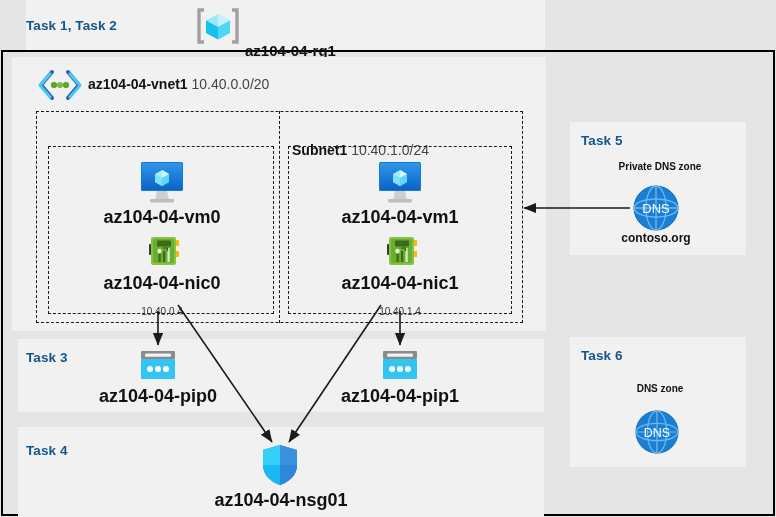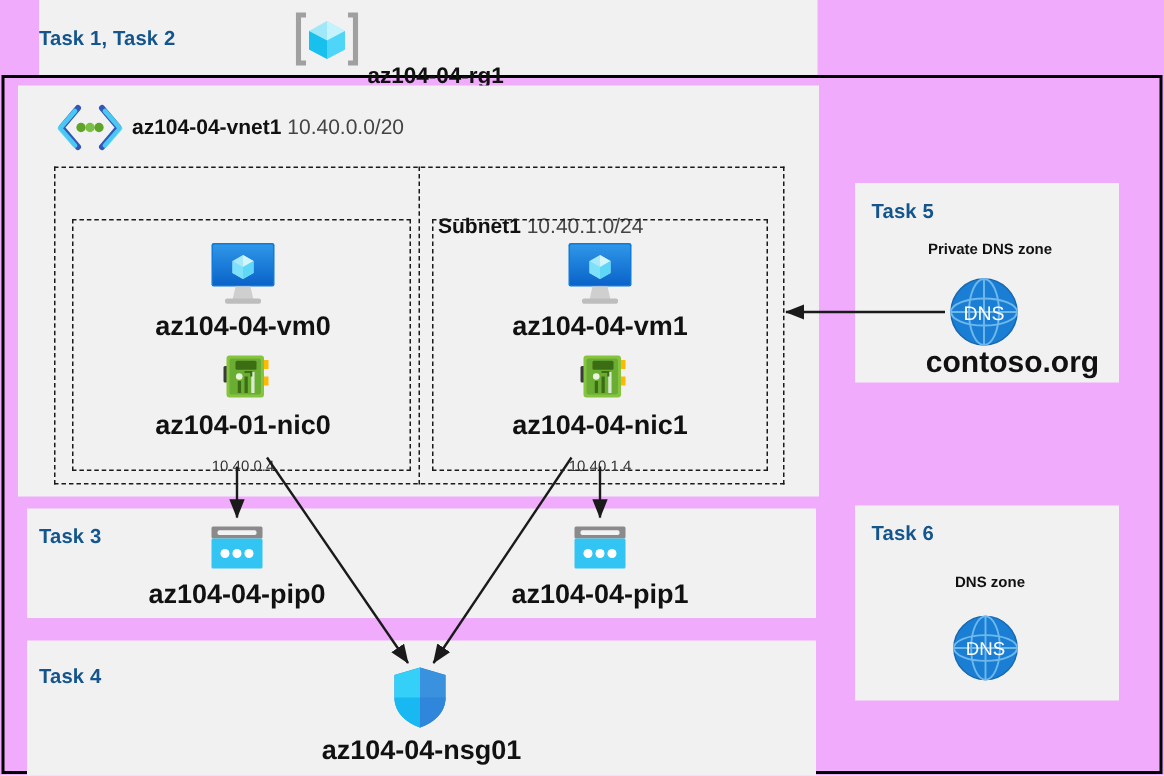--- a/index.html
+++ b/index.html
@@ -9,21 +9,21 @@
     background: #ffffff;
   }
   body {
     font-family: "Liberation Sans", sans-serif;
   }
 
   #diagram {
     position: relative;
     width: 776px;
     height: 517px;
-    background: #f0abfc;
+    background: #e5e5e5;
     overflow: hidden;
   }
 
   
   .panel {
     position: absolute;
     background: #f1f1f1;
     box-sizing: border-box;
   }
   .outer-frame {
@@ -251,21 +251,21 @@
       <rect x="5" y="3" width="25" height="28" rx="2" fill="#86c440"></rect>
       <rect x="7" y="5" width="21" height="24" rx="1.5" fill="#6aad33"></rect>
       <rect x="11" y="6.5" width="14" height="6" rx="1" fill="#3c6d14"></rect>
       <circle cx="13.5" cy="17" r="2.2" fill="#e9f5dc"></circle>
       <rect x="12.5" y="20" width="2.2" height="8" fill="#3c6d14"></rect>
       <rect x="17" y="17" width="2.2" height="11" fill="#3c6d14"></rect>
       <rect x="21.5" y="14" width="2.2" height="14" fill="#d9ead0"></rect>
       <path d="M17 14 L21.5 14 L21.5 17" fill="none" stroke="#3c6d14" stroke-width="1.4"></path>
     </svg>
   </div>
-  <div class="node-label" style="left:162px; top:273px;">az104-01-nic0</div>
+  <div class="node-label" style="left:162px; top:273px;">az104-04-nic0</div>
   <div class="node-sub" style="left:162px; top:290px;">10.40.0.4</div>
 
   <div class="title-line" style="left:292px; top:119px;margin-top:23px;">
     <b>Subnet1</b><span>&nbsp;</span><span class="cidr">10.40.1.0/24</span>
   </div>
   <div class="dashed subnet1-inner"></div>
 
   <div class="icon" style="left:376px; top:160px;">
     <svg width="48" height="44" viewBox="0 0 48 44">
       <rect x="3" y="2" width="42" height="29" rx="1.5" fill="#0f7ad8"></rect>
@@ -353,21 +353,21 @@
     <svg width="48" height="48" viewBox="0 0 48 48">
       <circle cx="24" cy="24" r="22" fill="#1a7fd4"></circle>
       <circle cx="24" cy="24" r="22" fill="none" stroke="#1668b0" stroke-width="1"></circle>
       <ellipse cx="24" cy="24" rx="22" ry="9" fill="none" stroke="#6fb8ec" stroke-width="1.3"></ellipse>
       <ellipse cx="24" cy="24" rx="10" ry="22" fill="none" stroke="#6fb8ec" stroke-width="1.3"></ellipse>
       <line x1="2" y1="24" x2="46" y2="24" stroke="#6fb8ec" stroke-width="1.3"></line>
       <line x1="24" y1="2" x2="24" y2="46" stroke="#6fb8ec" stroke-width="1.3"></line>
       <text x="24" y="29" font-family="'Liberation Sans', sans-serif" font-size="13" fill="#ffffff" text-anchor="middle">DNS</text>
     </svg>
   </div>
-  <div class="node-label" style="left:675px; top:231px; font-size:20px;">contoso.org</div>
+  <div class="node-label" style="left:656px; top:231px; font-size:12px;">contoso.org</div>
 
   <div class="panel task6-panel"></div>
   <div class="task-label" style="left:581px; top:348px;">Task 6</div>
   <div class="panel-heading" style="left:660px; top:383px;">DNS zone</div>
 
   <div class="icon" style="left:634px; top:409px;">
     <svg width="46" height="46" viewBox="0 0 48 48">
       <circle cx="24" cy="24" r="22" fill="#1a7fd4"></circle>
       <circle cx="24" cy="24" r="22" fill="none" stroke="#1668b0" stroke-width="1"></circle>
       <ellipse cx="24" cy="24" rx="22" ry="9" fill="none" stroke="#6fb8ec" stroke-width="1.3"></ellipse>

